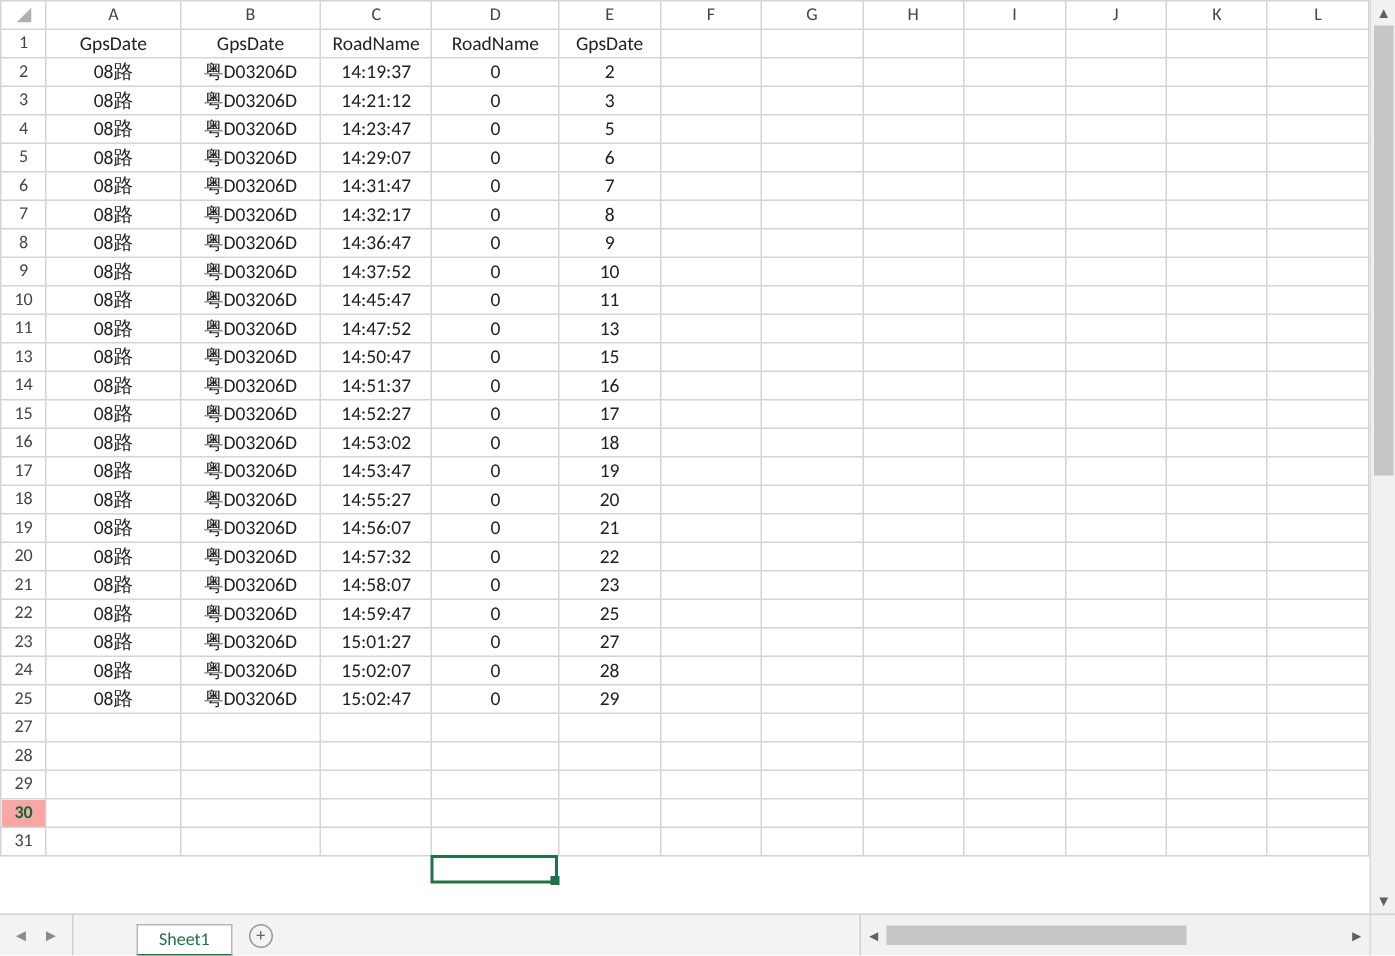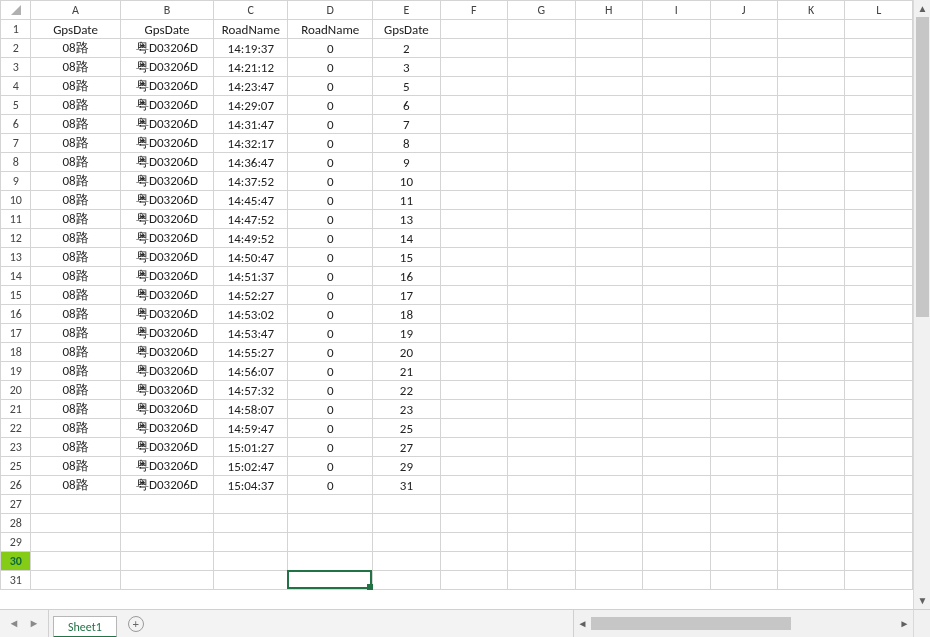--- a/index.html
+++ b/index.html
@@ -26,21 +26,21 @@
   
   th.colhdr, th.rowhdr, th.corner {
     background: #e6e6e6; color: #444;
     font-size: 12px; text-align: center;
     border: 1px solid #bcbcbc;
   }
   th.corner { width: 28px; height: 19px; }
   th.corner svg { display:block; margin:auto; }
   th.rowhdr { width: 28px; }
   th.colhdr { height: 19px; }
-  tr.active th.rowhdr { background: #84cc16; color:#0f6b3a;font-weight:bold; }
+  tr.active th.rowhdr { background: #fca5a5; color:#0f6b3a;font-weight:bold; }
 
   
   .cA { width: 82px; }
   .cB { width: 86px; }
   .cC { width: 68px; }
   .cD { width: 78px; }
   .cE { width: 62px; }
   .cRest { width: 62px; }
 
   
@@ -88,20 +88,21 @@
   }
   .tabs {
     display:flex; align-items:flex-end; padding-left:4px;
   }
   .tab {
     height:22px; padding:0 14px; margin-top:5px;
     background:#fff; border:1px solid #b7b7b7; border-bottom:none;
     font-size:12px; color:#217346;
     display:flex; align-items:center;
     position:relative;
+    margin-left:38px;
   }
   .tab.active { border-bottom:2px solid #217346; margin-bottom:-1px; background:#fff;}
   .newtab {
     width:26px; height:26px; margin-left:6px;
     display:flex; align-items:center; justify-content:center;
     color:#666;
   }
   .newtab .circle {
     width:16px; height:16px; border:1px solid #9a9a9a; border-radius:50%;
     display:flex; align-items:center; justify-content:center; font-size:12px; line-height:1;
@@ -326,35 +327,20 @@
             <td>13</td>
             <td></td>
             <td></td>
             <td></td>
             <td></td>
             <td></td>
             <td></td>
             <td></td>
           </tr>
           <tr>
-            <th class="rowhdr">12</th>
-            <td>08路</td>
-            <td>粤D03206D</td>
-            <td>14:49:52</td>
-            <td>0</td>
-            <td>14</td>
-            <td></td>
-            <td></td>
-            <td></td>
-            <td></td>
-            <td></td>
-            <td></td>
-            <td></td>
-          </tr>
-          <tr>
             <th class="rowhdr">13</th>
             <td>08路</td>
             <td>粤D03206D</td>
             <td>14:50:47</td>
             <td>0</td>
             <td>15</td>
             <td></td>
             <td></td>
             <td></td>
             <td></td>
@@ -506,41 +492,41 @@
             <td>27</td>
             <td></td>
             <td></td>
             <td></td>
             <td></td>
             <td></td>
             <td></td>
             <td></td>
           </tr>
           <tr>
+            <th class="rowhdr">24</th>
+            <td>08路</td>
+            <td>粤D03206D</td>
+            <td>15:02:07</td>
+            <td>0</td>
+            <td>28</td>
+            <td></td>
+            <td></td>
+            <td></td>
+            <td></td>
+            <td></td>
+            <td></td>
+            <td></td>
+          </tr>
+          <tr>
             <th class="rowhdr">25</th>
             <td>08路</td>
             <td>粤D03206D</td>
             <td>15:02:47</td>
             <td>0</td>
             <td>29</td>
-            <td></td>
-            <td></td>
-            <td></td>
-            <td></td>
-            <td></td>
-            <td></td>
-            <td></td>
-          </tr>
-          <tr>
-            <th class="rowhdr">26</th>
-            <td>08路</td>
-            <td>粤D03206D</td>
-            <td>15:04:37</td>
-            <td>0</td>
-            <td>31</td>
             <td></td>
             <td></td>
             <td></td>
             <td></td>
             <td></td>
             <td></td>
             <td></td>
           </tr>
           <tr>
             <th class="rowhdr">27</th>

